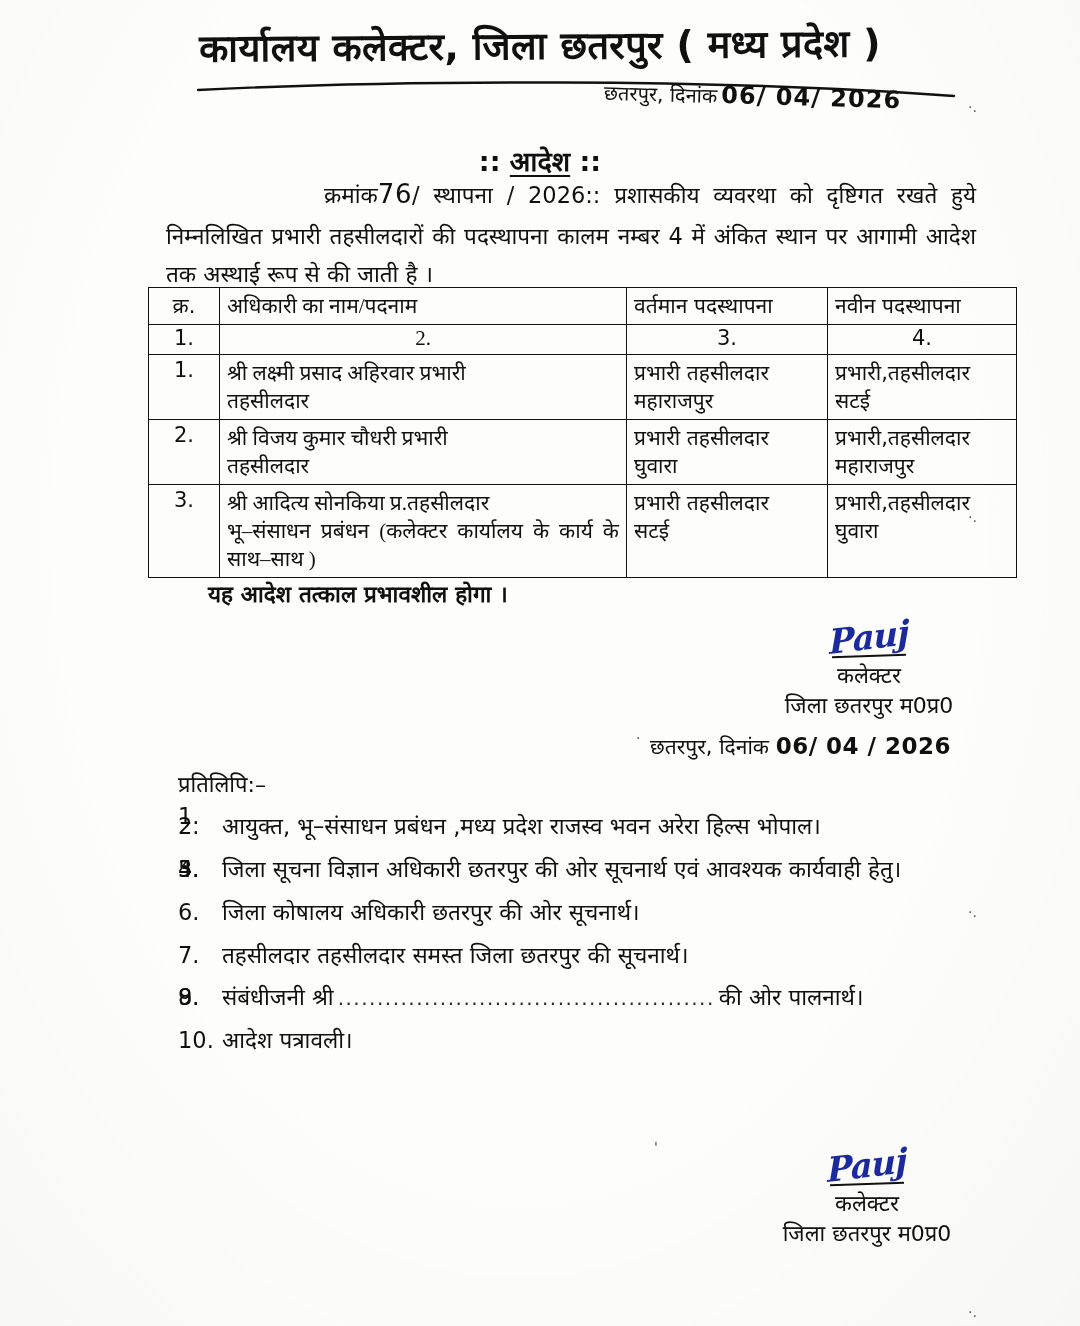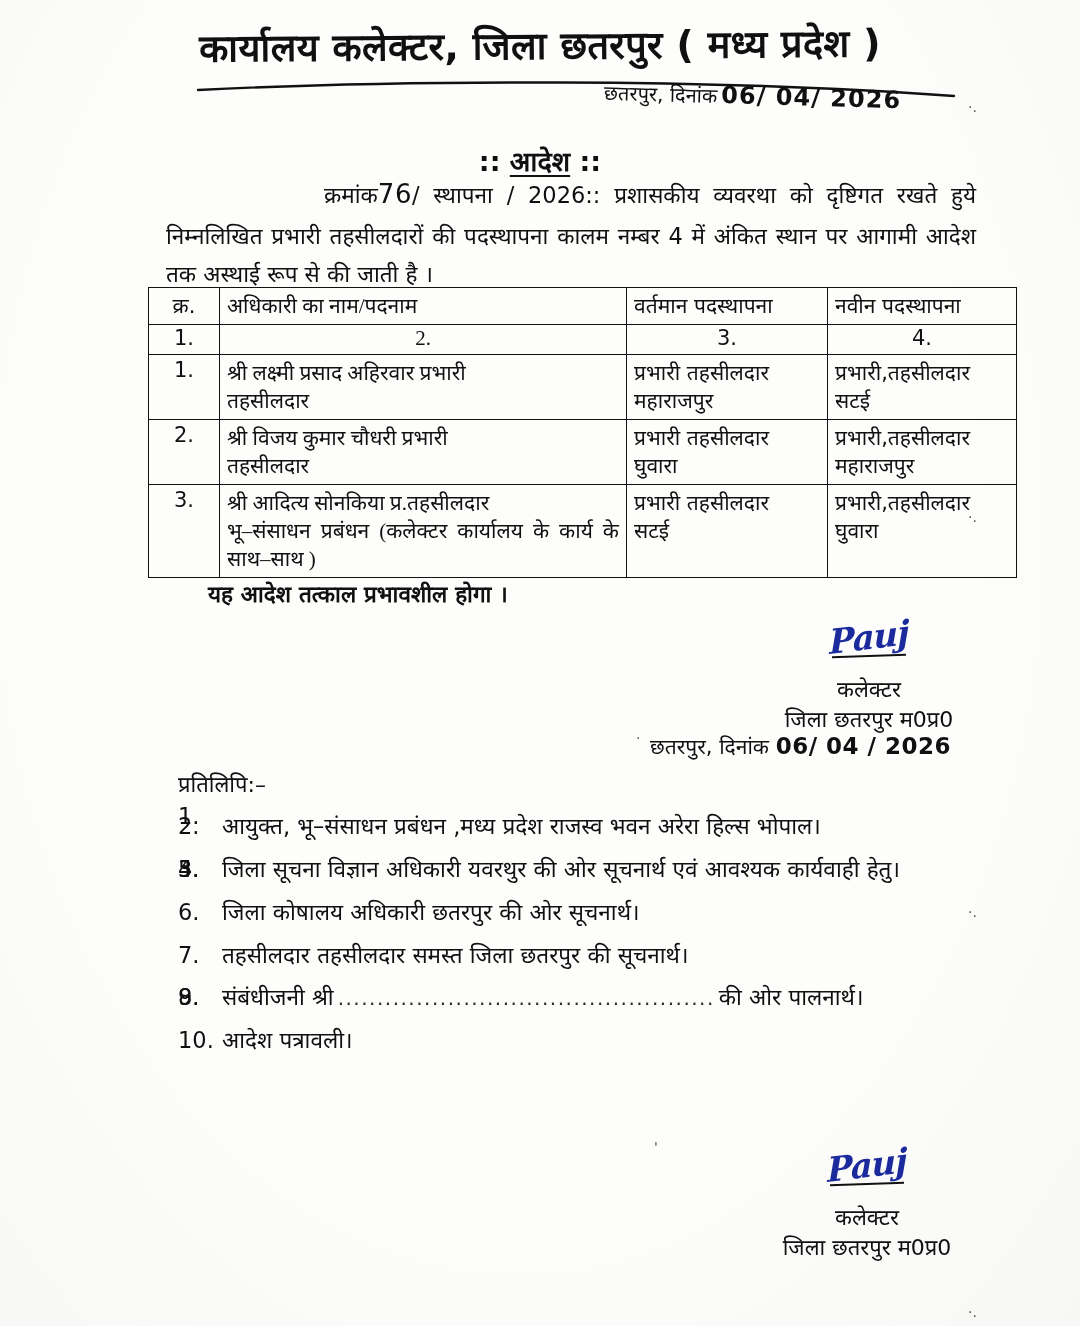--- a/index.html
+++ b/index.html
@@ -144,21 +144,21 @@
     display: inline-block;
     line-height: 0.9;
   }
   .sig-rule {
     width: 74px;
     height: 0;
     border-top: 2.2px solid #111;
     margin: 2px auto 0 auto;
     transform: rotate(-2deg);
   }
-  .sig-role { font-size: 22px; margin-top: 16px; }
+  .sig-role { font-size: 22px; margin-top: 2px; }
   .sig-district { font-size: 22px; white-space: nowrap; }
 
   #sig-top { left: 744px; top: 622px; width: 250px; }
   #sig-bottom { left: 742px; top: 1150px; width: 250px; }
 
   #date-line-bottom {
     position: absolute;
     left: 650px;
     top: 732px;
     font-size: 21px;
@@ -344,21 +344,21 @@
       <span>आयुक्त, भू–संसाधन प्रबंधन ,मध्य प्रदेश राजस्व भवन अरेरा हिल्स भोपाल।</span>
     </li>
     <li>
       <span class="li-num">3.</span>
     </li>
     <li>
       <span class="li-num">4.</span>
     </li>
     <li>
       <span class="li-num">5.</span>
-      <span>जिला सूचना विज्ञान अधिकारी यवरथुर की ओर सूचनार्थ एवं आवश्यक कार्यवाही हेतु।</span>
+      <span>जिला सूचना विज्ञान अधिकारी छतरपुर की ओर सूचनार्थ एवं आवश्यक कार्यवाही हेतु।</span>
     </li>
     <li>
       <span class="li-num">6.</span>
       <span>जिला कोषालय अधिकारी छतरपुर की ओर सूचनार्थ।</span>
     </li>
     <li>
       <span class="li-num">7.</span>
       <span>तहसीलदार तहसीलदार समस्त जिला छतरपुर की सूचनार्थ।</span>
     </li>
     <li>

